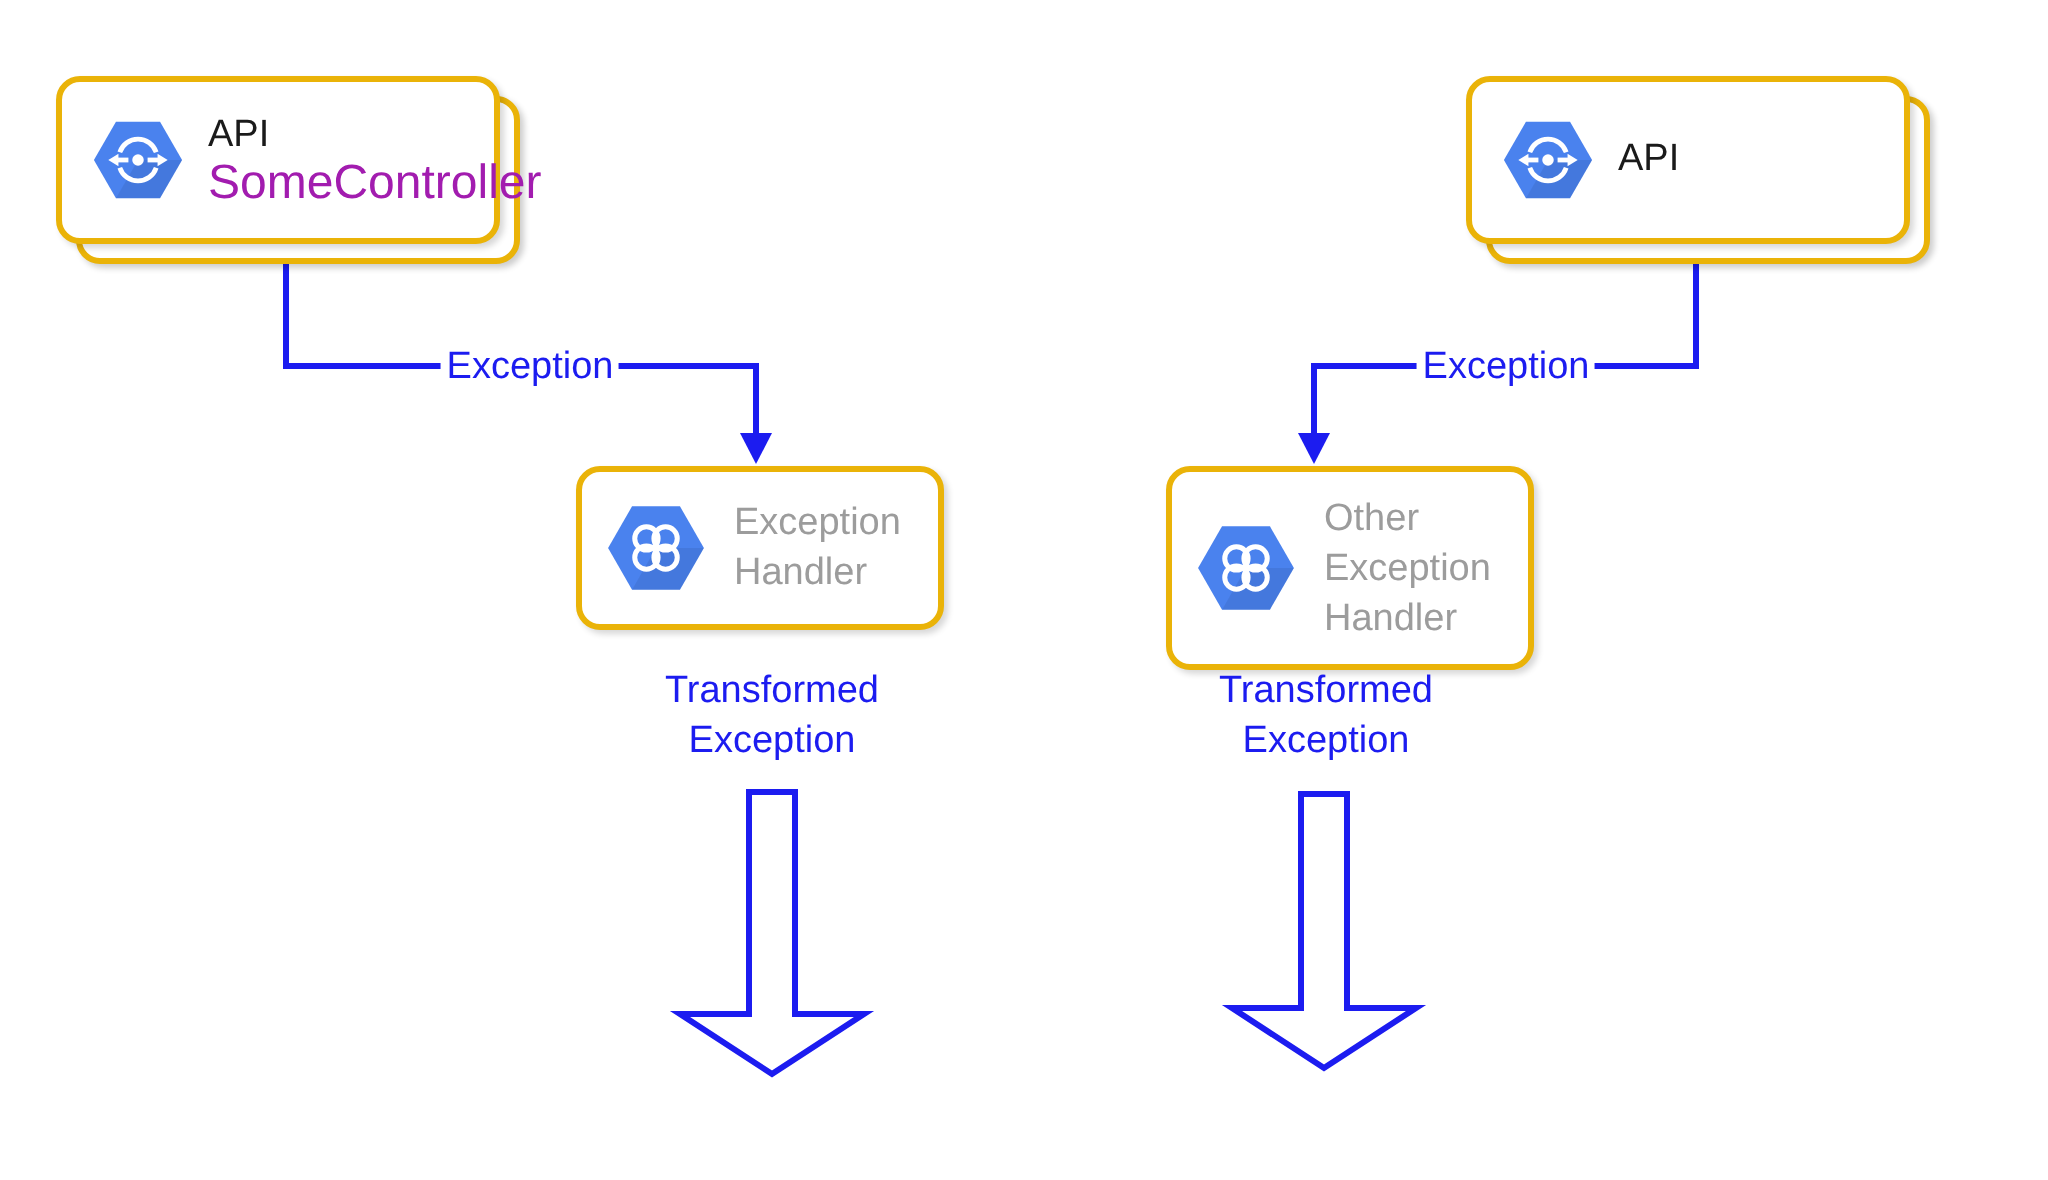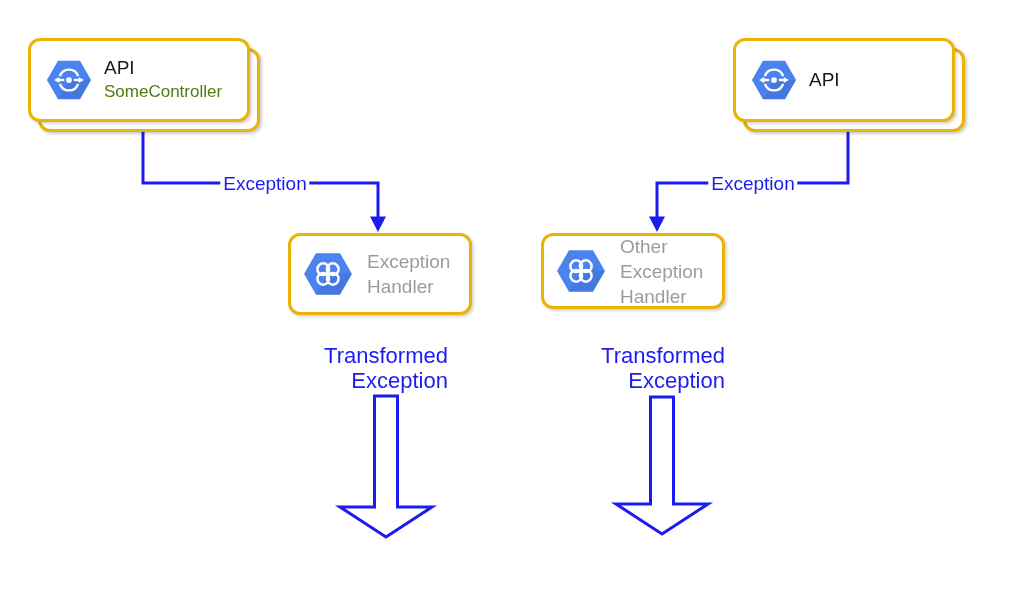--- a/index.html
+++ b/index.html
@@ -12,31 +12,31 @@
     position:absolute; background:#ffffff; border:3px solid #eab308;
     border-radius:12px; box-sizing:border-box;
     box-shadow:2px 2px 3px rgba(0,0,0,0.16);
   }
   .card-back { box-shadow:2px 2px 3px rgba(0,0,0,0.20); }
   .node-body { display:flex; align-items:center; height:100%; }
   .api-body  { padding-left:15px; gap:12px; }
   .hand-body { padding-left:11px; gap:13px; }
   .hexicon { flex:0 0 auto; display:block; }
   .node-title { font-size:19px; color:#1a1a1a; line-height:24px; }
-  .node-sub   { font-size:17px; color:#4d7c0f; line-height:24px; }
+  .node-sub   { font-size:24px; color:#a21caf; line-height:24px; }
   .hand-lines { font-size:19px; color:#9c9c9c; line-height:25px; }
   
   .blue { color:#1c1cf0; }
   .exc-label {
     position:absolute; transform:translate(-50%,-50%);
     background:#ffffff; padding:0 3px; font-size:19px; white-space:nowrap;
   }
   .transformed {
-    position:absolute; transform:translateX(-50%); text-align:right;
-    font-size:22px; line-height:25px; font-weight:500; white-space:nowrap;margin-top:10px;
+    position:absolute; transform:translateX(-50%); text-align:center;
+    font-size:19px; line-height:25px; font-weight:500; white-space:nowrap;
   }
   svg.wires { position:absolute; left:0; top:0; pointer-events:none; }
 </style>
 </head>
 <body>
 
 <div class="canvas">
 
   <svg class="wires" width="1024" height="590" viewBox="0 0 1024 590" aria-hidden="true">
 
@@ -111,21 +111,21 @@
         <polygon points="39.5,24 34.2,20.8 34.2,27.2" fill="#ffffff"></polygon>
       </svg>
       <div>
         <div class="node-title">API</div>
       </div>
     </div>
   </div>
 
   <span class="exc-label blue" style="left:753px; top:184px;">Exception</span>
 
-  <div class="card" style="left:541px; top:233px; width:184px; height:76px;">
+  <div class="card" style="left:583px; top:233px; width:184px; height:102px;">
     <div class="node-body hand-body">
       <svg class="hexicon" width="52" height="50" viewBox="0 0 48 48">
         <polygon points="1,24 12.5,4 35.5,4 47,24 35.5,44 12.5,44" fill="#4a82ee"></polygon>
         <polygon points="24,24 47,24 35.5,44 12.5,44" fill="rgba(0,0,0,0.07)"></polygon>
         <circle cx="19.4" cy="19.4" r="5.6" fill="none" stroke="#ffffff" stroke-width="2.4"></circle>
         <circle cx="28.6" cy="19.4" r="5.6" fill="none" stroke="#ffffff" stroke-width="2.4"></circle>
         <circle cx="19.4" cy="28.6" r="5.6" fill="none" stroke="#ffffff" stroke-width="2.4"></circle>
         <circle cx="28.6" cy="28.6" r="5.6" fill="none" stroke="#ffffff" stroke-width="2.4"></circle>
       </svg>
       <div class="hand-lines">

